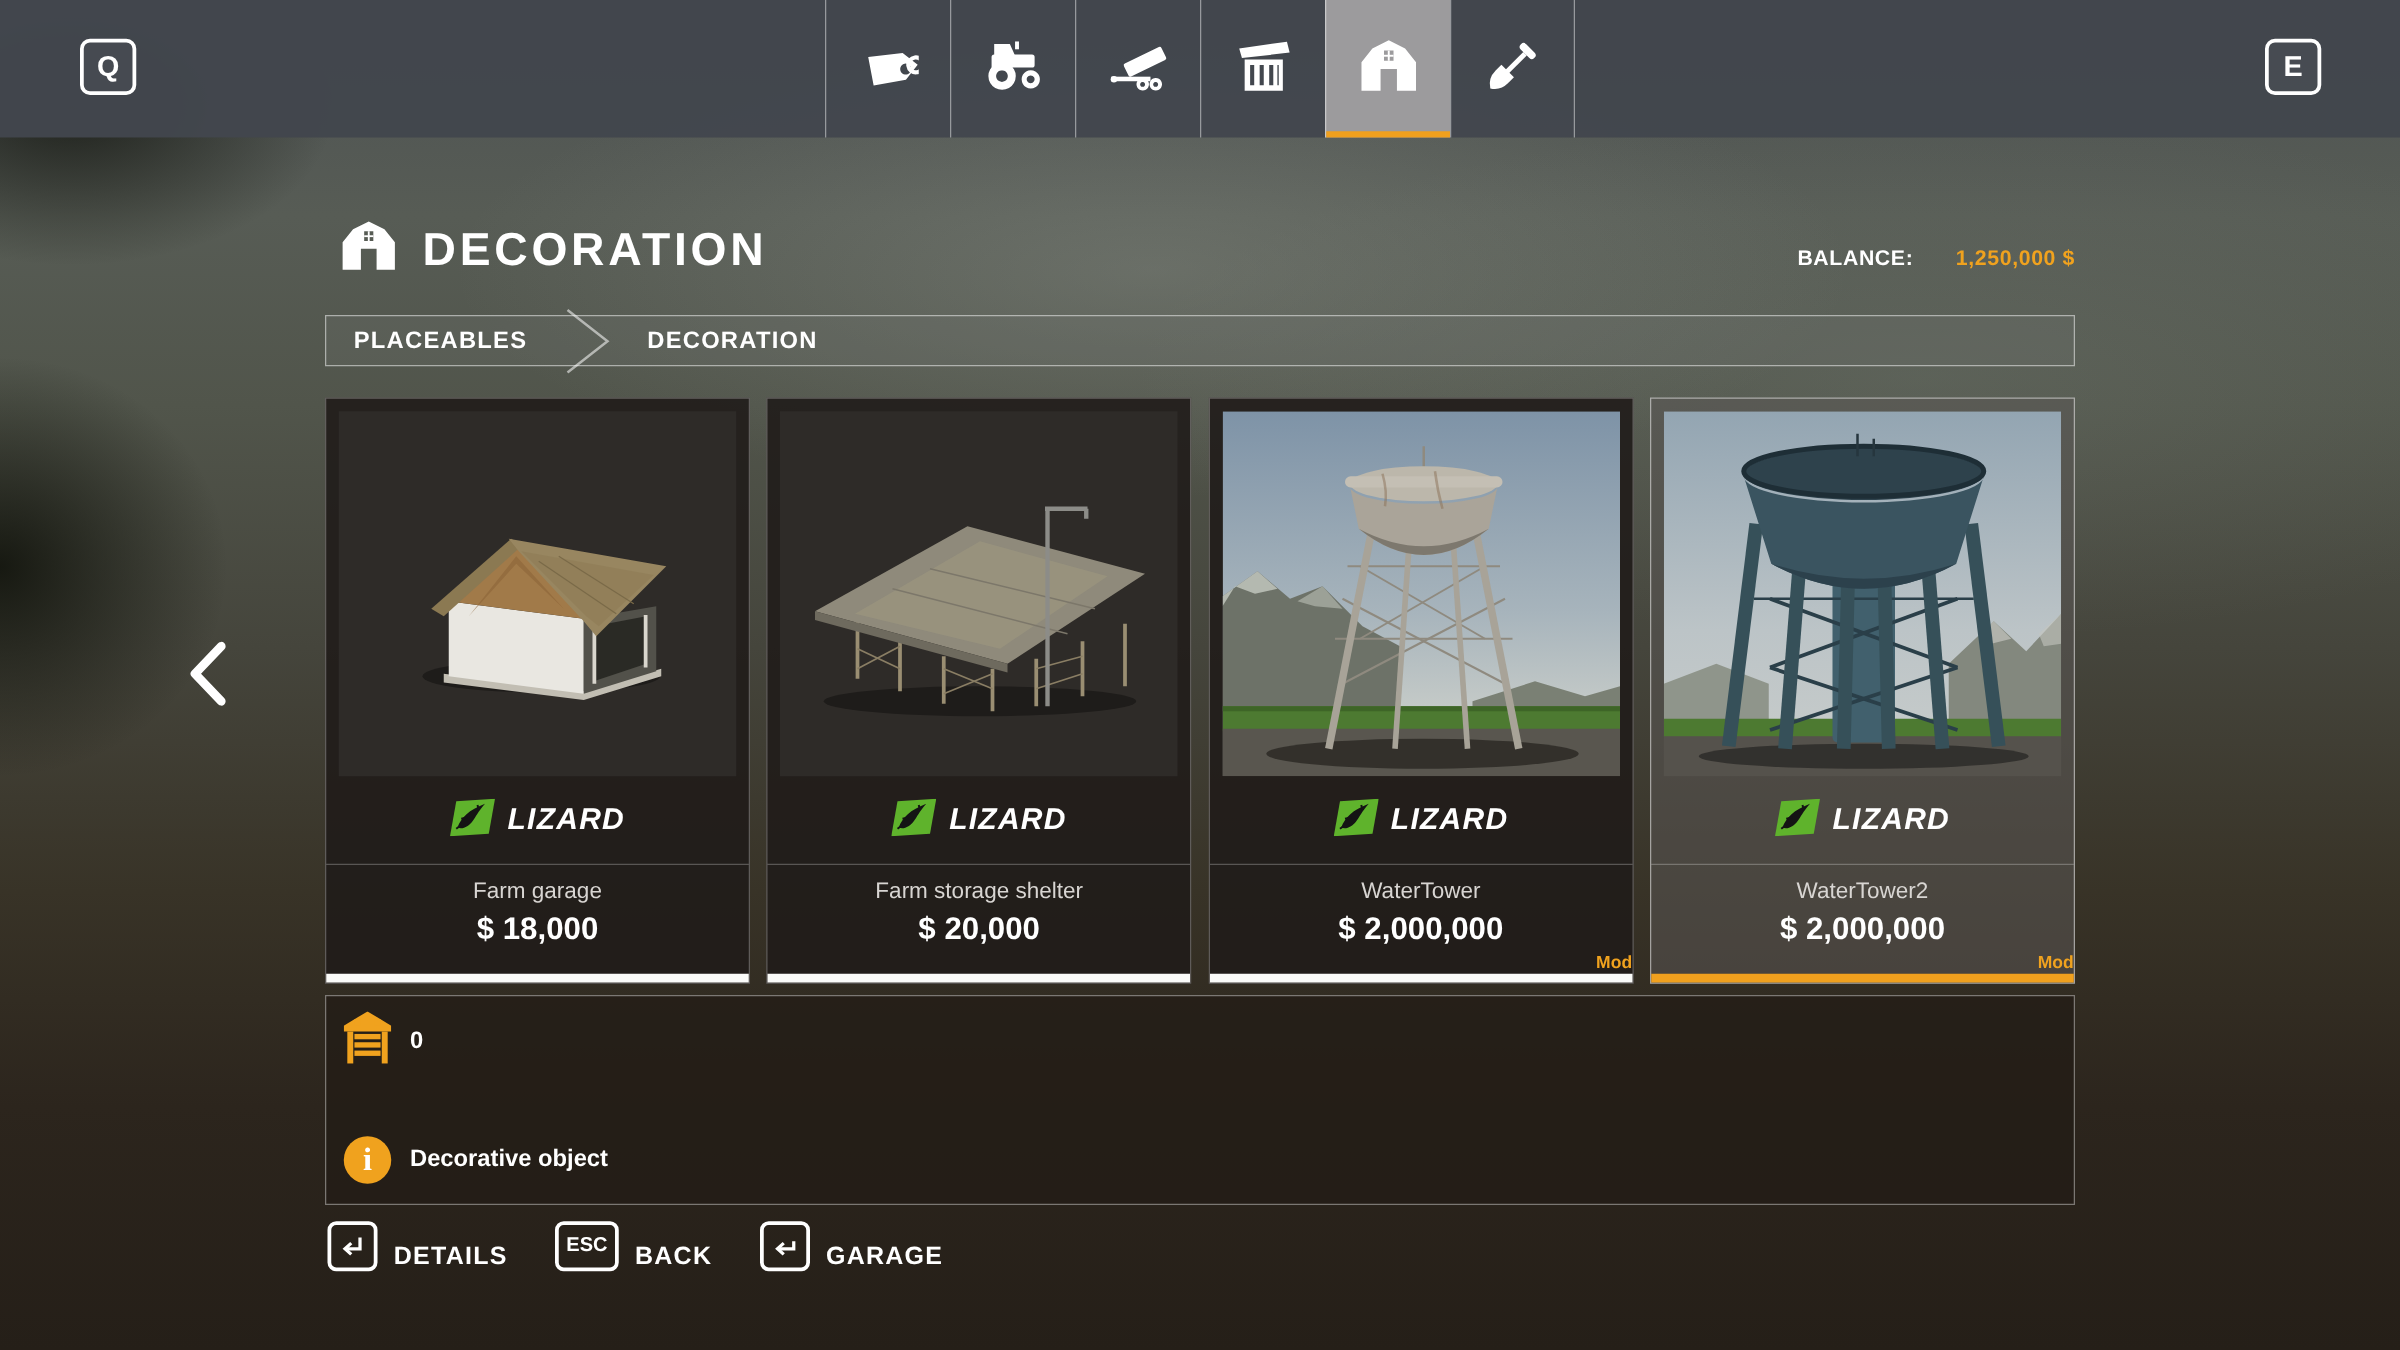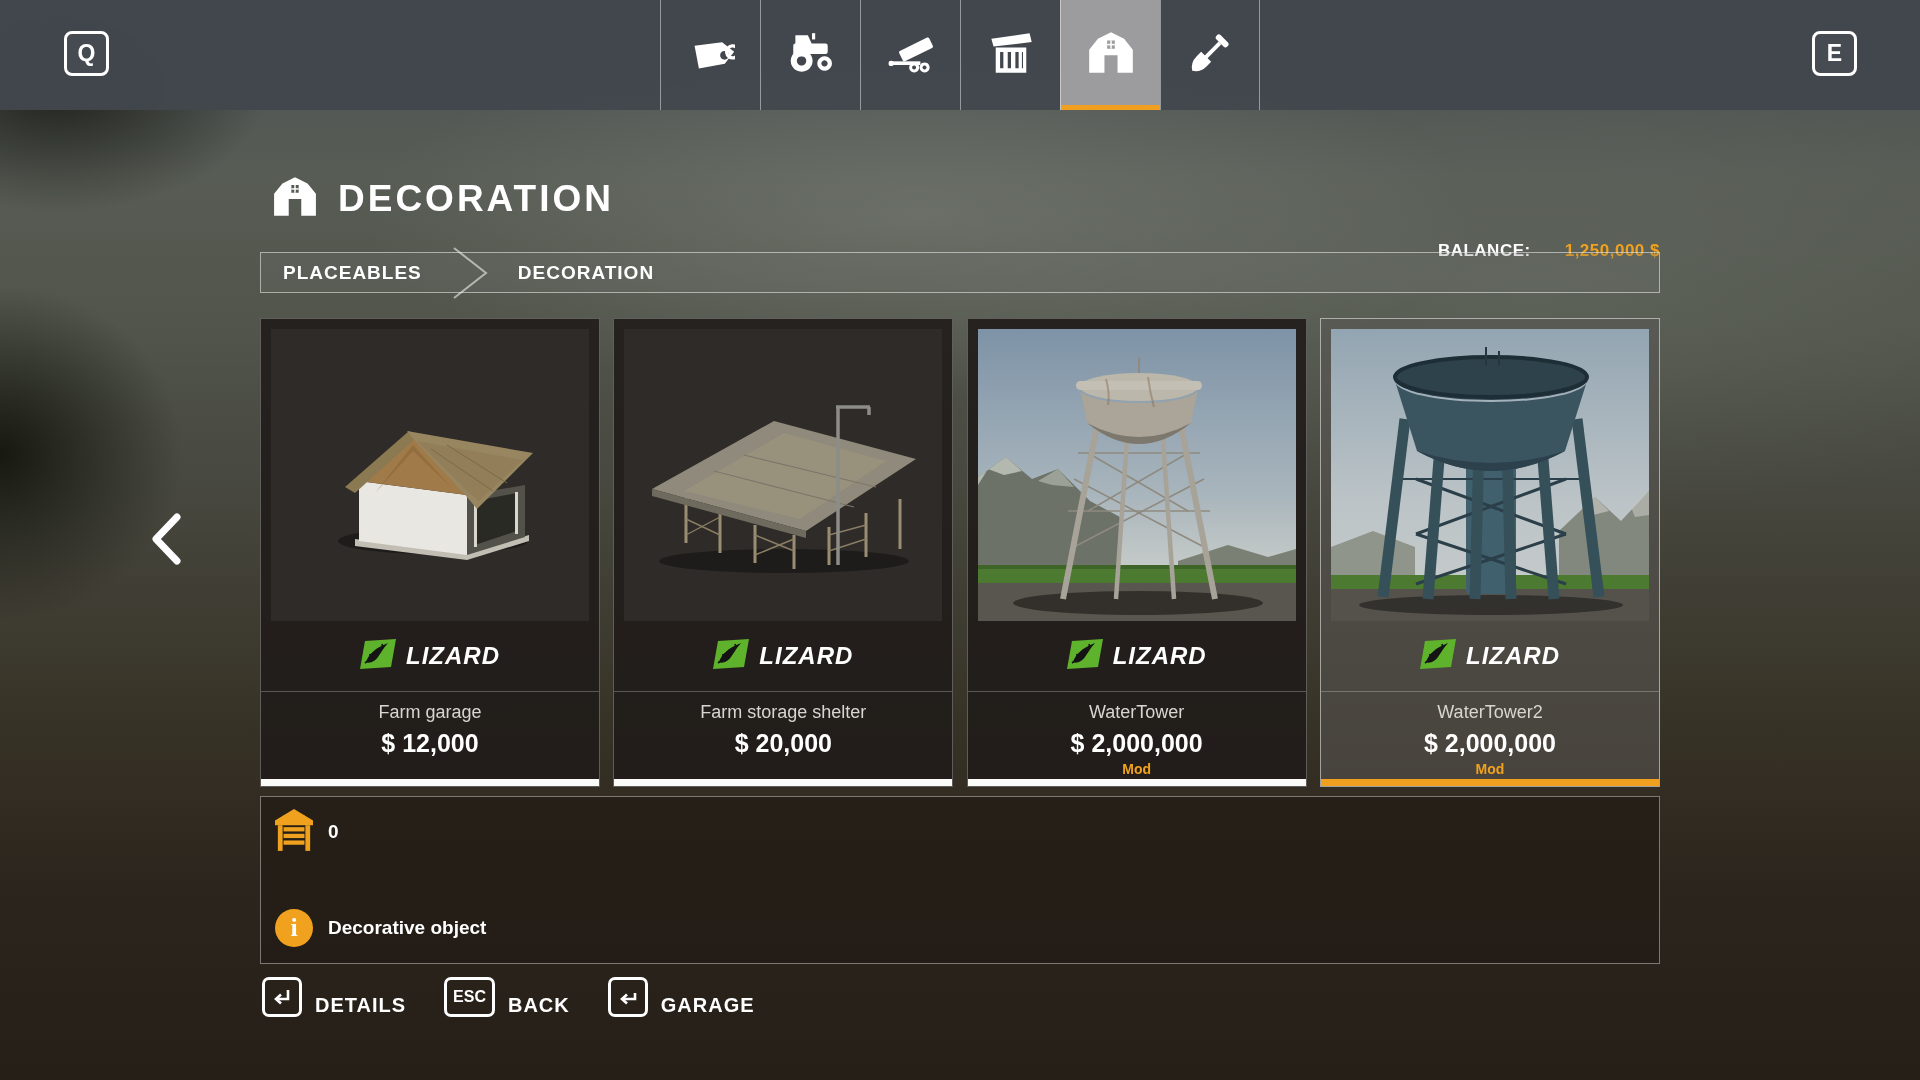--- a/index.html
+++ b/index.html
@@ -29,21 +29,21 @@
   .tab:last-child { border-right:1px solid rgba(255,255,255,0.45); }
   .tab.active { background:#9c9b9d; }
   .tab.active::after { content:""; position:absolute; left:0; right:0; bottom:0; height:5px; background:#f0a01e; }
   .tab svg { width:48px; height:48px; fill:#fff; }
 
   
   .title-row { position:absolute; left:272px; top:176px; display:flex; align-items:center; gap:20px; }
   .title-row svg { width:46px; height:42px; fill:#fff; }
   .page-title { color:#fff; font-size:37px; font-weight:bold; letter-spacing:3px; }
   .balance { position:absolute; top:197px; left:260px; width:1400px; display:flex;
-             justify-content:flex-end; align-items:center; gap:34px; font-weight:bold; font-size:17px;margin-top:44px; }
+             justify-content:flex-end; align-items:center; gap:34px; font-weight:bold; font-size:17px; }
   .balance .lbl { color:#fff; letter-spacing:0.5px; }
   .balance .val { color:#f0a21e; letter-spacing:0.5px; }
 
   
   .breadcrumb { position:absolute; left:260px; top:252px; width:1400px; height:41px;
                 border:1px solid rgba(255,255,255,0.5); background:rgba(112,116,112,0.25);
                 display:flex; align-items:center; color:#fff; font-weight:bold; font-size:19px; letter-spacing:1px; }
   .crumb-first { padding-left:22px; cursor:pointer; }
   .crumb-sep { margin-left:26px; height:52px; }
   .crumb-sep svg { height:52px; width:44px; }
@@ -57,21 +57,21 @@
   .card.selected { background:rgba(90,86,84,0.55); border-color:rgba(255,255,255,0.5); }
   .card-image { margin:10px 10px 0; height:292px; overflow:hidden; position:relative; }
   .card-image.studio { background:#2e2b28; }
   .card-image svg { display:block; width:318px; height:292px; }
   .card-brand { height:70px; display:flex; align-items:center; justify-content:center; gap:10px; }
   .card-brand svg { width:36px; height:30px; }
   .brand-text { color:#fff; font-size:24px; font-weight:bold; font-style:italic; letter-spacing:1px; }
   .card-divider { border-top:1px solid rgba(255,255,255,0.25); }
   .card-name { text-align:center; margin-top:10px; height:24px; font-size:18px; color:#d8d5d2; }
   .card-price { text-align:center; margin-top:3px; height:32px; font-size:25px; font-weight:bold; color:#fff; }
-  .card-mod { text-align:center; height:18px; font-size:14px; font-weight:bold; color:#f0a21e; }
+  .card-mod { text-align:right; height:18px; font-size:14px; font-weight:bold; color:#f0a21e; }
   .card-underline { position:absolute; left:0; right:0; bottom:0; height:7px; background:#fbfbf9; }
   .card.selected .card-underline { background:#f0a01e; }
 
   
   .info-panel { position:absolute; left:260px; top:796px; width:1400px; height:168px;
                 border:1px solid rgba(255,255,255,0.4); background:rgba(34,28,22,0.78); }
   .garage-row { position:absolute; left:14px; top:12px; display:flex; align-items:center; gap:15px; }
   .garage-row svg { width:38px; height:42px; fill:#f0a21e; }
   .owned-count { color:#fff; font-weight:bold; font-size:19px; }
   .desc-row { position:absolute; left:14px; top:112px; display:flex; align-items:center; gap:15px; }
@@ -229,21 +229,21 @@
         <svg viewBox="0 0 36 30">
           <polygon points="5,2 36,0 31,28 0,30" fill="#5fb32c"></polygon>
           <path d="M6 23 C9 15 15 9 28 4 C22 11 21 14 18 18 C15 22 10 25 6 23 Z" fill="#141414"></path>
           <path d="M9 21 l-4 3 M14 15 l-5 1 M23 9 l-1 -4" stroke="#141414" stroke-width="1.6" fill="none"></path>
         </svg>
       </span>
       <span class="brand-text">LIZARD</span>
     </div>
     <div class="card-divider"></div>
     <div class="card-name">Farm garage</div>
-    <div class="card-price">$ 12,000</div>
+    <div class="card-price">$ 18,000</div>
     <div class="card-mod mod" style="visibility: hidden;"></div>
     <div class="card-underline"></div>
   </div>
 
   <div class="card">
     <div class="card-image studio">
       <svg viewBox="0 0 318 292">
         <ellipse cx="160" cy="232" rx="125" ry="12" fill="rgba(0,0,0,0.35)"></ellipse>
         <g stroke="#9a8e72" stroke-width="3">
           <line x1="62" y1="168" x2="62" y2="214"></line>

